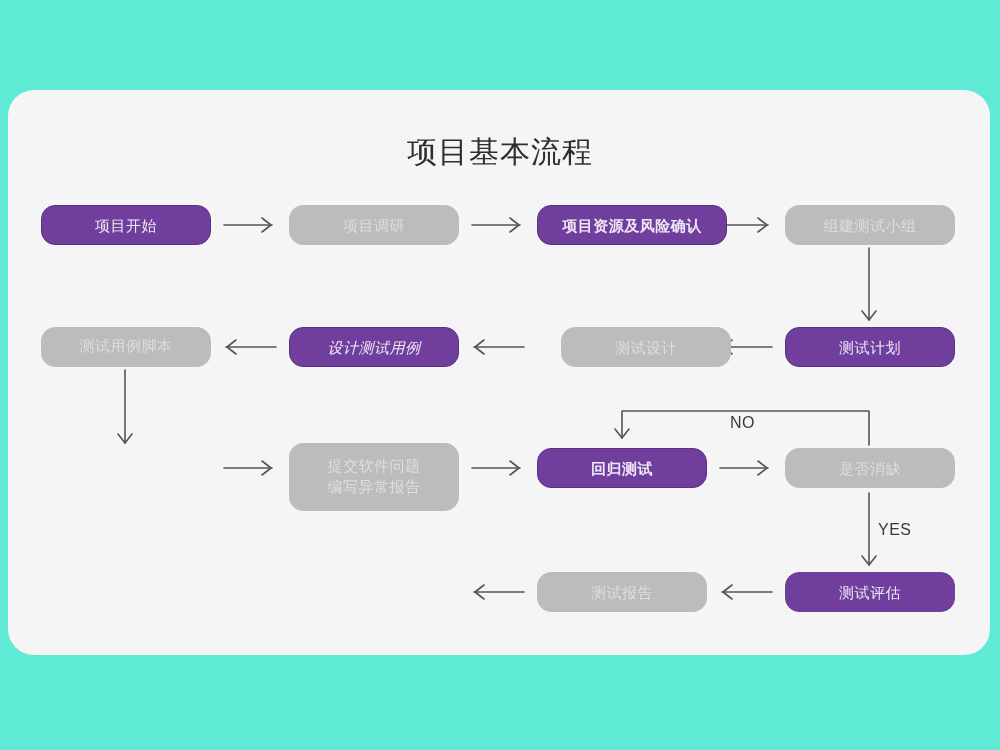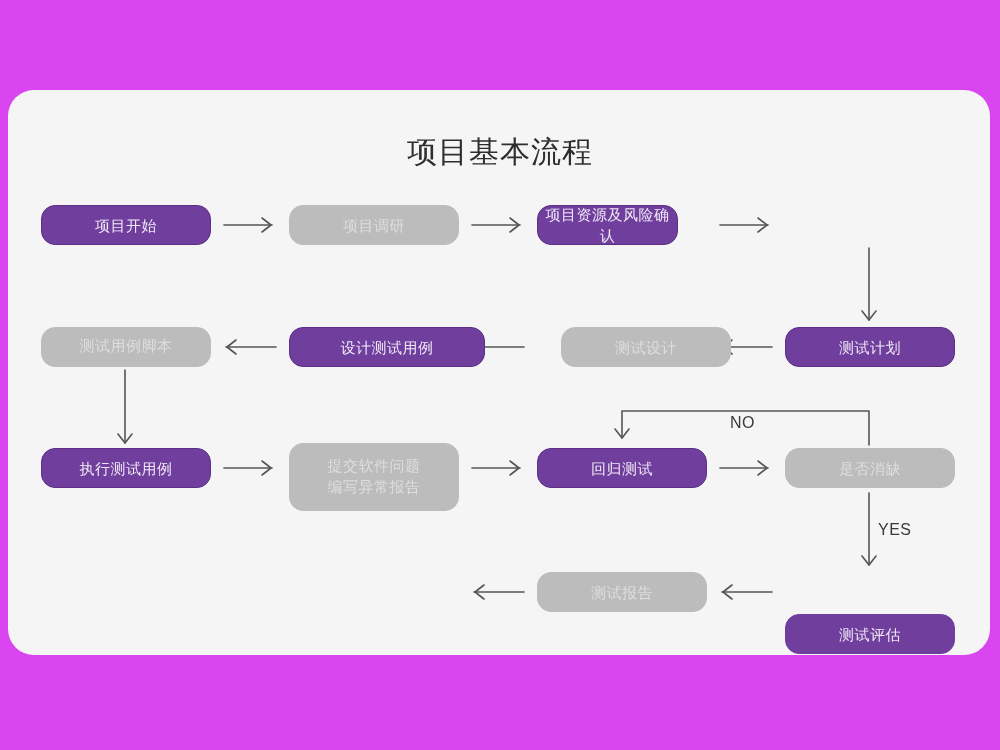--- a/index.html
+++ b/index.html
@@ -10,21 +10,21 @@
     height: 750px;
     overflow: hidden;
   }
   body {
     font-family: "Liberation Sans", "DejaVu Sans", sans-serif;
   }
   #canvas {
     position: relative;
     width: 1000px;
     height: 750px;
-    background: #d946ef;
+    background: #5eead4;
   }
   .panel {
     position: absolute;
     left: 8px;
     top: 90px;
     width: 982px;
     height: 565px;
     background: #f5f5f5;
     border-radius: 26px;
   }
@@ -53,21 +53,20 @@
     white-space: pre-line;
     user-select: none;
   }
   .node.purple {
     background: #703f9e;
     border: 1.5px solid #5a2f85;
     color: #efe7f5;
   }
   .node.purple.noborder {
     border: 1.5px solid #703f9e;
-    margin-top: 42px;
   }
   .node.gray {
     background: #bcbcbc;
     border: 1.5px solid #bcbcbc;
     color: #dedede;
   }
   svg.wires {
     position: absolute;
     left: 0;
     top: 0;
@@ -159,31 +158,31 @@
       </g>
       <g>
         <line x1="524" y1="592" x2="474" y2="592"></line>
         <polyline points="484,585 475,592 484,599"></polyline>
       </g>
     </g>
   </svg>
 
   <div class="node purple" style="left:41px;  top:205px; width:170px; height:40px;">项目开始</div>
   <div class="node gray" style="left:289px; top:205px; width:170px; height:40px;">项目调研</div>
-  <div class="node purple" style="left:537px; top:205px; width:141px; height:40px;">项目资源及风险确认</div>
+  <div class="node purple" style="left:537px; top:205px; width:190px; height:40px;font-weight:bold;">项目资源及风险确认</div>
+  <div class="node gray" style="left:785px; top:205px; width:170px; height:40px;">组建测试小组</div>
 
   <div class="node gray" style="left:41px;  top:327px; width:170px; height:40px;font-family:Liberation Mono, monospace;">测试用例脚本</div>
-  <div class="node purple" style="left:289px; top:327px; width:196px; height:40px;">设计测试用例</div>
+  <div class="node purple" style="left:289px; top:327px; width:170px; height:40px;font-style:italic;">设计测试用例</div>
   <div class="node gray" style="left:561px; top:327px; width:170px; height:40px;">测试设计</div>
   <div class="node purple" style="left:785px; top:327px; width:170px; height:40px;">测试计划</div>
 
-  <div class="node purple" style="left:41px;  top:448px; width:170px; height:40px;">执行测试用例</div>
   <div class="node gray" style="left:289px; top:443px; width:170px; height:68px;font-family:Liberation Serif, serif;">提交软件问题
 编写异常报告</div>
-  <div class="node purple" style="left:537px; top:448px; width:170px; height:40px;">回归测试</div>
+  <div class="node purple" style="left:537px; top:448px; width:170px; height:40px;font-weight:bold;">回归测试</div>
   <div class="node gray" style="left:785px; top:448px; width:170px; height:40px;">是否消缺</div>
 
   <div class="node gray" style="left:537px; top:572px; width:170px; height:40px;">测试报告</div>
   <div class="node purple noborder" style="left:785px; top:572px; width:170px; height:40px;">测试评估</div>
 
   <div class="edge-label" style="left:730px; top:414px;">NO</div>
   <div class="edge-label" style="left:878px; top:521px;">YES</div>
 
 </div>
 

